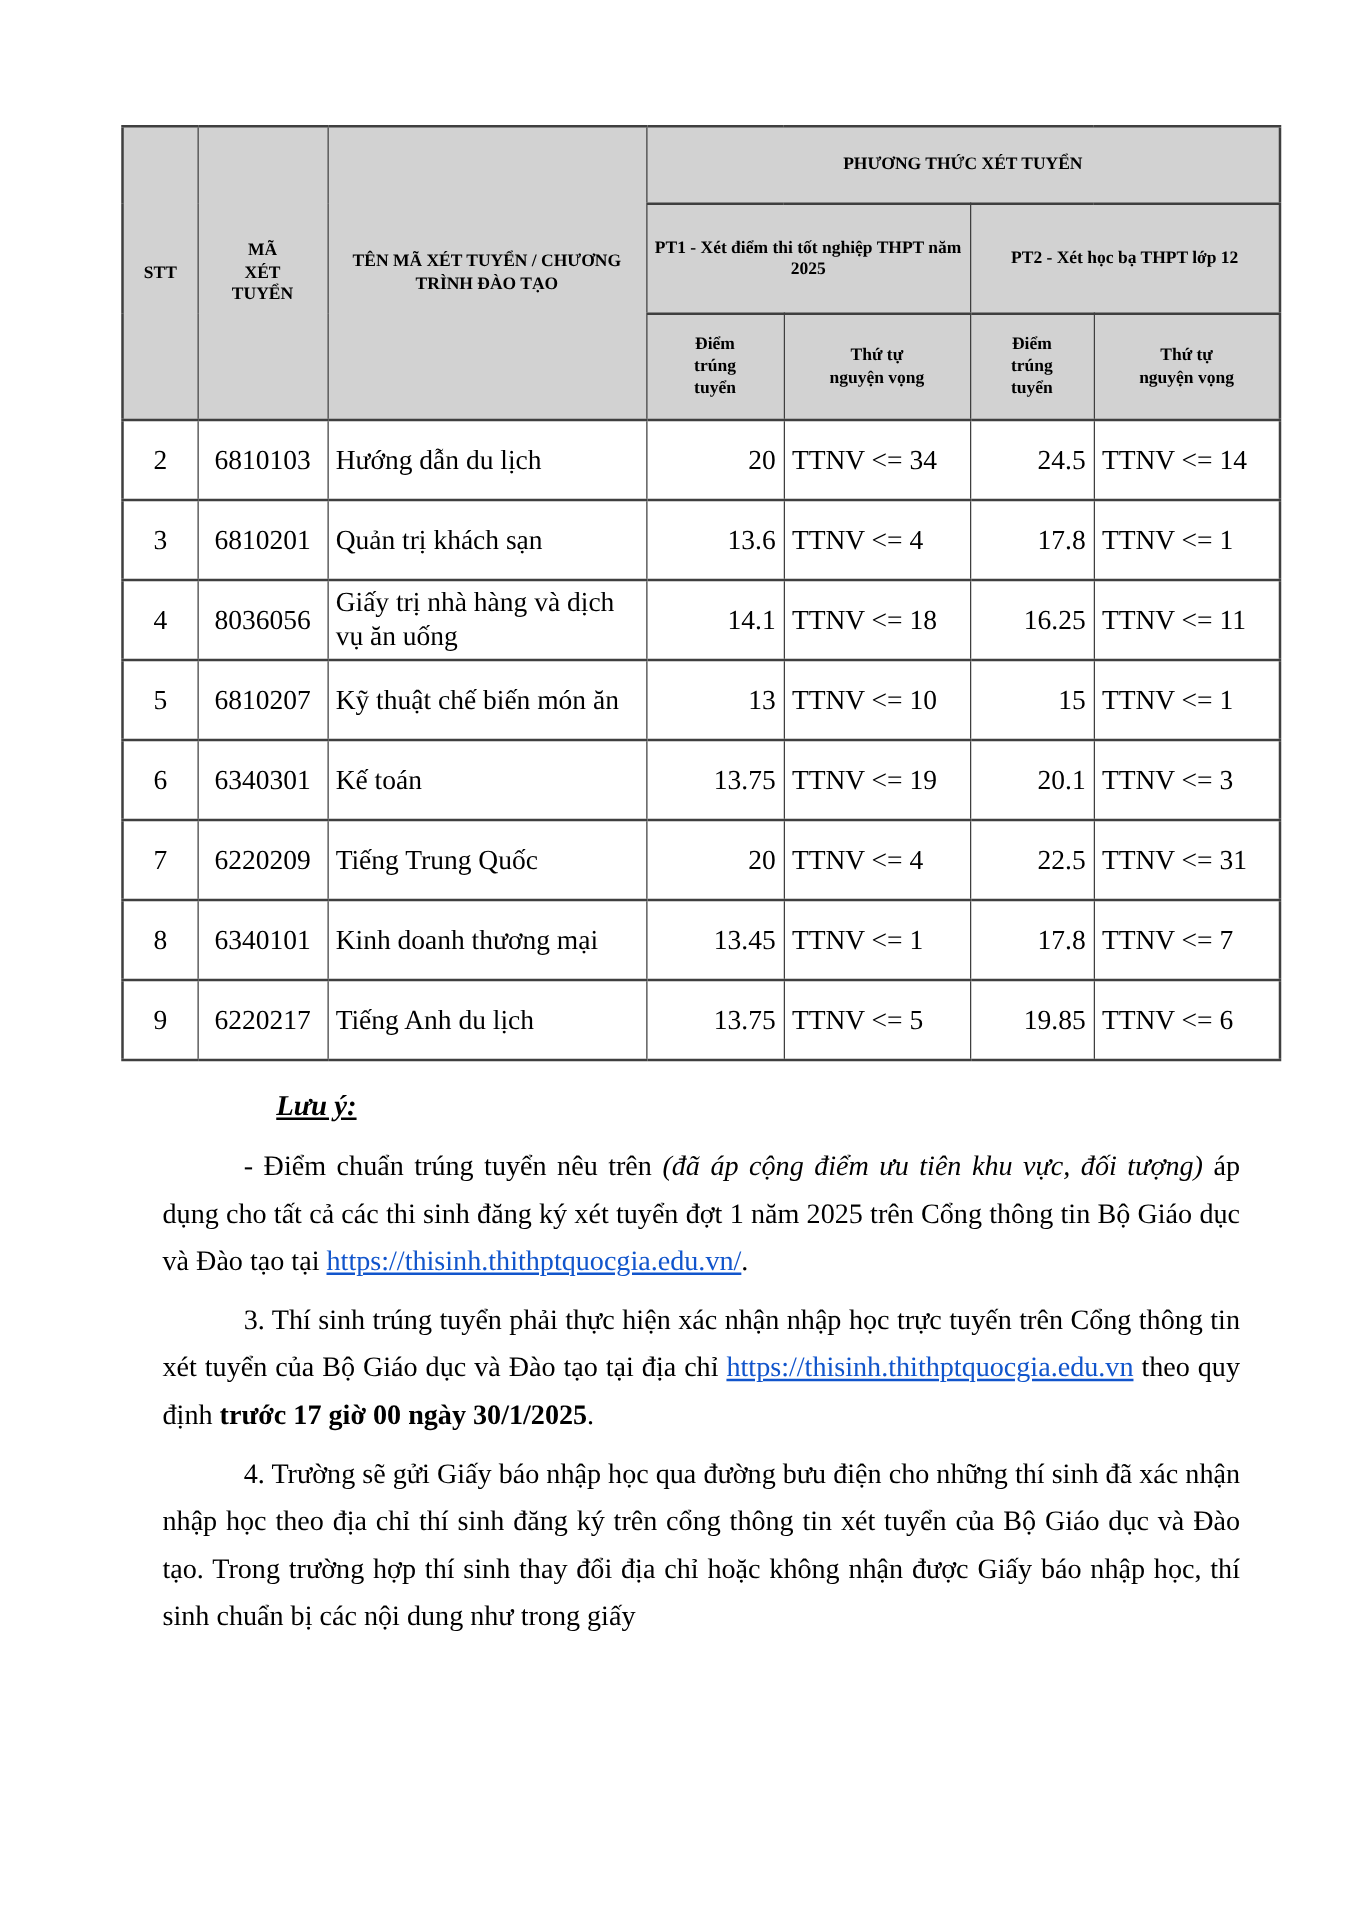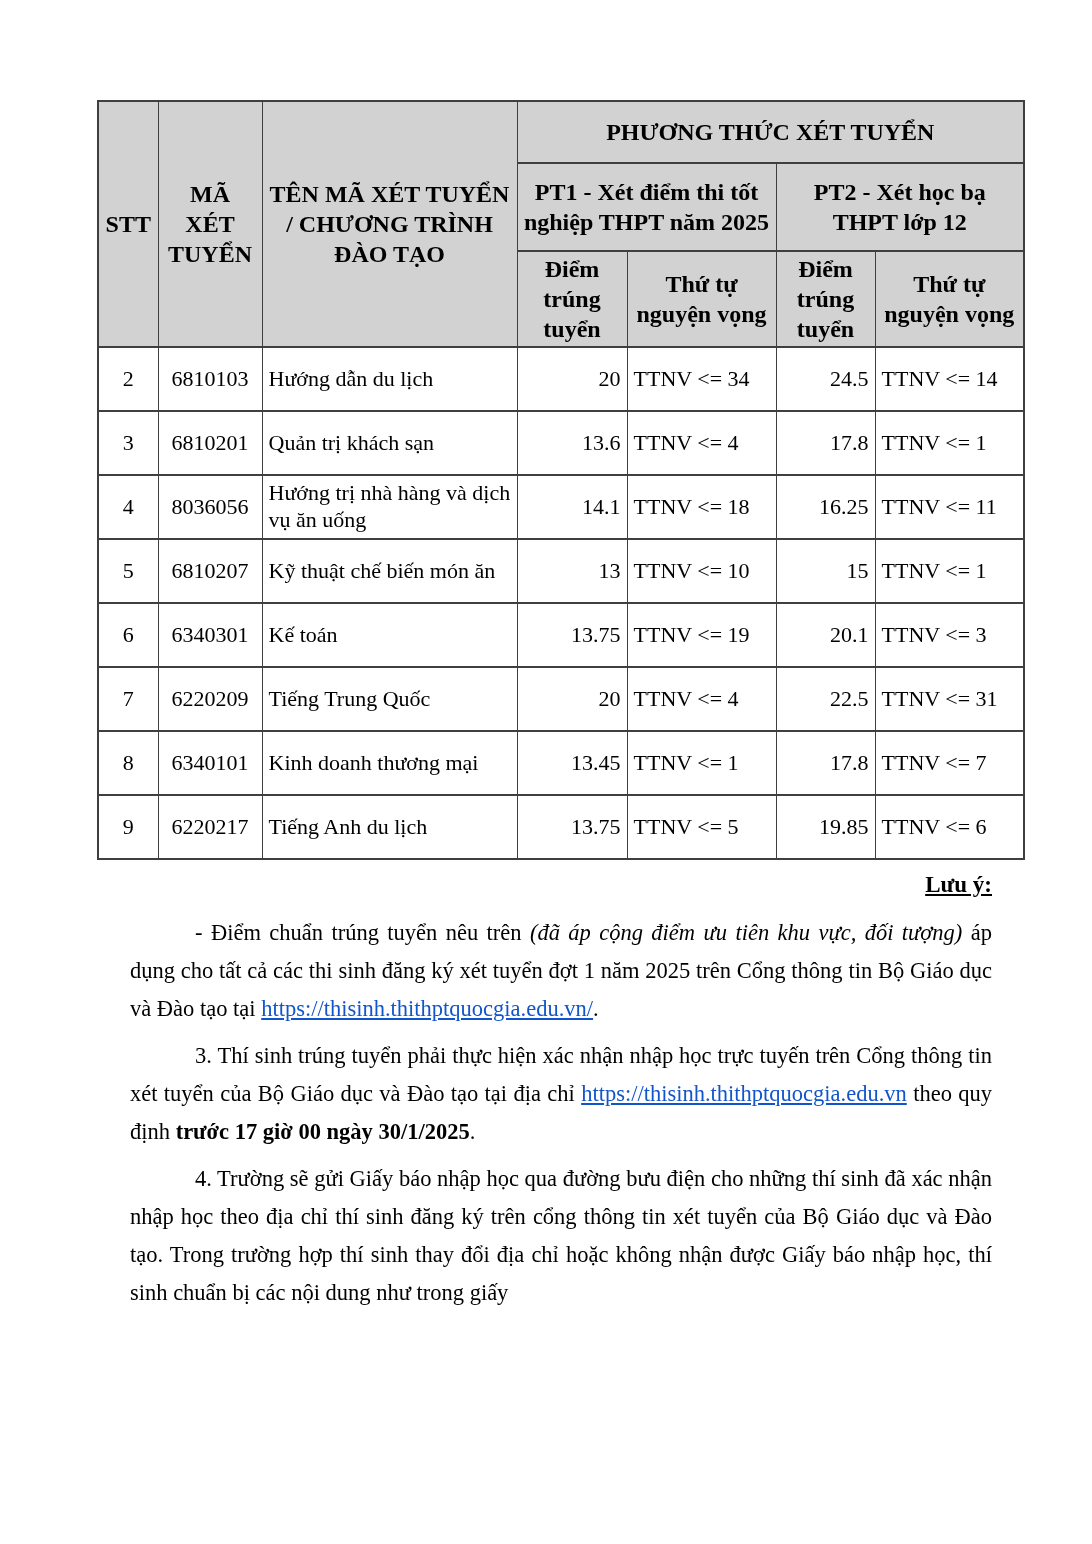--- a/index.html
+++ b/index.html
@@ -29,42 +29,41 @@
     border:1px solid var(--border-color);
     border-top-width:2px;
     border-bottom-width:2px;
     padding:2px 6px;
     vertical-align:middle;
   }
   table.scores{border:2px solid var(--border-color);}
   thead th{
     background:var(--header-bg);
     font-weight:bold;
-    font-size:24px;
+    font-size:14px;
     text-align:center;
     line-height:1.25;
   }
   .prewrap{white-space:pre-line;}
   .h-row1{height:62px;}
   .h-row2{height:88px;}
   .h-row3{height:85px;}
   tbody td{height:64px;background:#fff;line-height:1.22;}
   td.c-stt{text-align:center;}
   td.c-ma{text-align:center;}
   td.c-ten{text-align:left;padding-left:12px;padding-right:10px;}
   td.c-num{text-align:right;padding-right:16px;}
   td.c-ttnv{text-align:left;padding-left:13px;}
 
   
   .notes{position:absolute;left:130px;top:872px;width:862px;font-size:22.5px;}
   .notes-heading{
     margin:0 0 16px 91px;
-    font-weight:bold;text-decoration:underline;
+    font-weight:bold;font-style:italic;text-decoration:underline;
     font-size:23px;
-    text-align:right;
   }
   .note-para{
     margin:0 0 9px 0;
     text-align:justify;
     text-indent:65px;
     line-height:38px;
   }
   .seg{}
   .seg.italic{font-style:italic;margin-top:13px;}
   .seg.bold{font-weight:bold;}
@@ -129,21 +128,21 @@
       <td class="c-ma">6810201</td>
       <td class="c-ten">Quản trị khách sạn</td>
       <td class="c-num">13.6</td>
       <td class="c-ttnv">TTNV &lt;= 4</td>
       <td class="c-num">17.8</td>
       <td class="c-ttnv">TTNV &lt;= 1</td>
     </tr>
           <tr>
       <td class="c-stt">4</td>
       <td class="c-ma">8036056</td>
-      <td class="c-ten">Hướng trị nhà hàng và dịch vụ ăn uống</td>
+      <td class="c-ten">Giấy trị nhà hàng và dịch vụ ăn uống</td>
       <td class="c-num">14.1</td>
       <td class="c-ttnv">TTNV &lt;= 18</td>
       <td class="c-num">16.25</td>
       <td class="c-ttnv">TTNV &lt;= 11</td>
     </tr>
           <tr>
       <td class="c-stt">5</td>
       <td class="c-ma">6810207</td>
       <td class="c-ten">Kỹ thuật chế biến món ăn</td>
       <td class="c-num">13</td>

